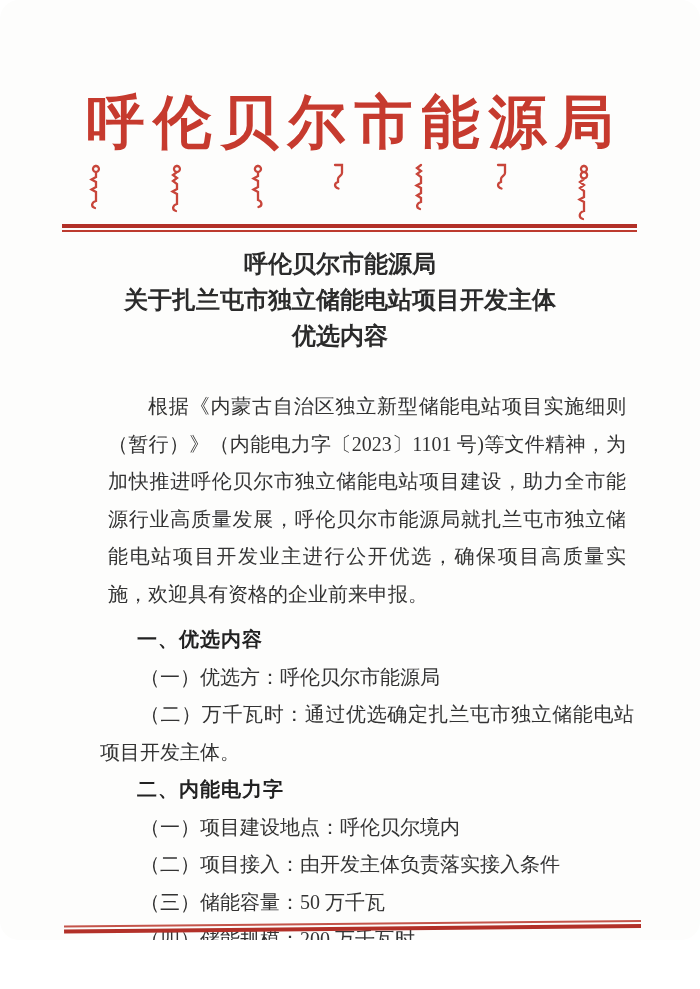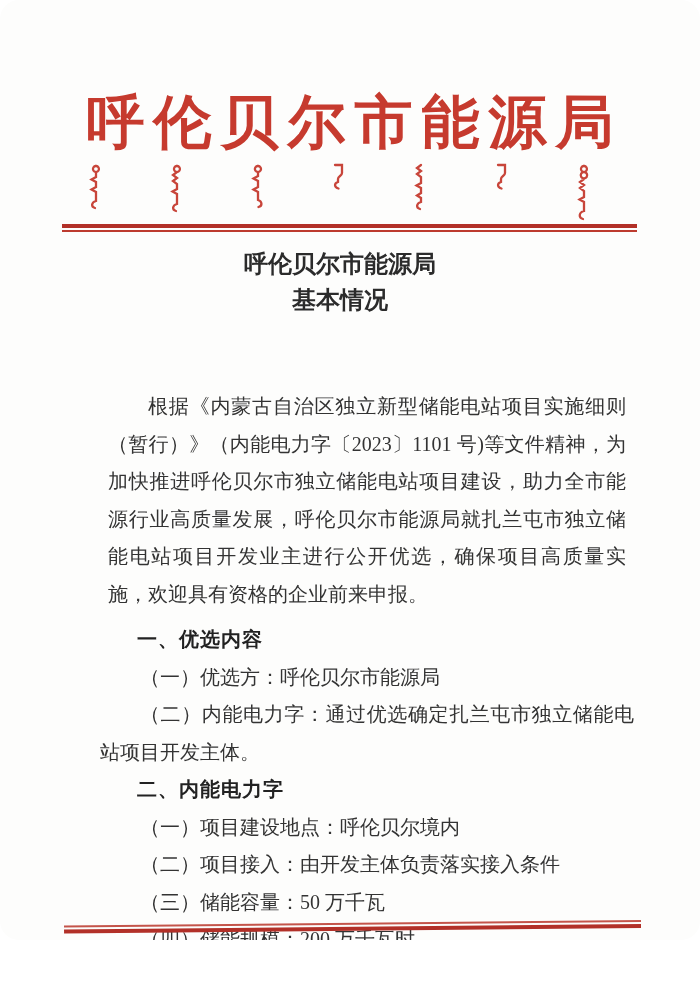--- a/index.html
+++ b/index.html
@@ -135,29 +135,30 @@
   </div>
 
   <div class="rule-top">
     <div class="thick"></div>
     <div class="gap"></div>
     <div class="thin"></div>
   </div>
 
   <div class="doc-title">
     <div>呼伦贝尔市能源局</div>
-    <div>基本情况</div>
+    <div>关于扎兰屯市独立储能电站项目开发主体</div>
+    <div>优选内容</div>
   </div>
 
   <div class="doc-body">
     <p>根据《内蒙古自治区独立新型储能电站项目实施细则（暂行）》（内能电力字〔2023〕1101 号)等文件精神，为加快推进呼伦贝尔市独立储能电站项目建设，助力全市能源行业高质量发展，呼伦贝尔市能源局就扎兰屯市独立储能电站项目开发业主进行公开优选，确保项目高质量实施，欢迎具有资格的企业前来申报。</p>
 
     <div class="section-heading">一、优选内容</div>
     <div class="list-item">（一）优选方：呼伦贝尔市能源局</div>
-    <div class="list-item">（二）内能电力字：通过优选确定扎兰屯市独立储能电站项目开发主体。</div>
+    <div class="list-item">（二）万千瓦时：通过优选确定扎兰屯市独立储能电站项目开发主体。</div>
 
     <div class="section-heading">二、内能电力字</div>
     <div class="list-item">（一）项目建设地点：呼伦贝尔境内</div>
     <div class="list-item">（二）项目接入：由开发主体负责落实接入条件</div>
     <div class="list-item">（三）储能容量：50 万千瓦</div>
     <div class="list-item">（四）储能规模：200 万千瓦时</div>
   </div>
 
   <div class="rule-bottom">
     <div class="thin"></div>

